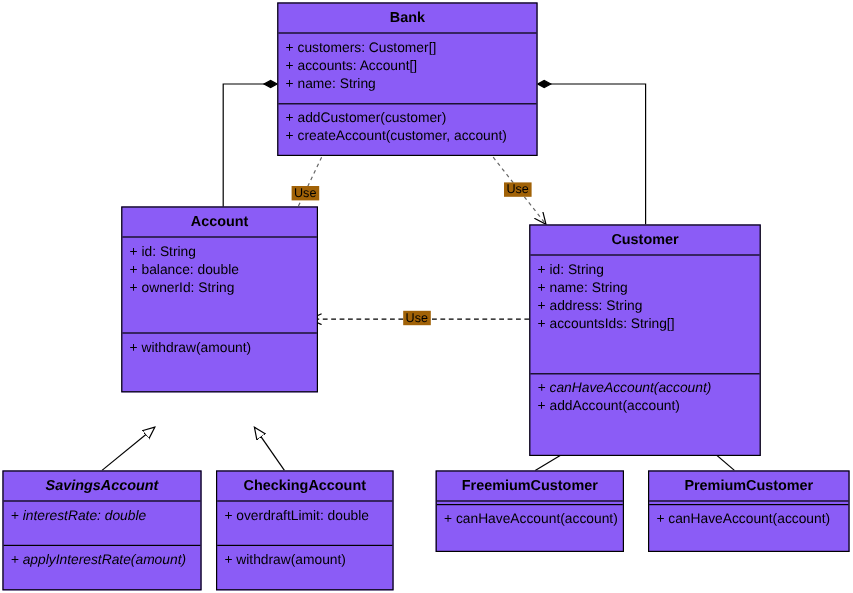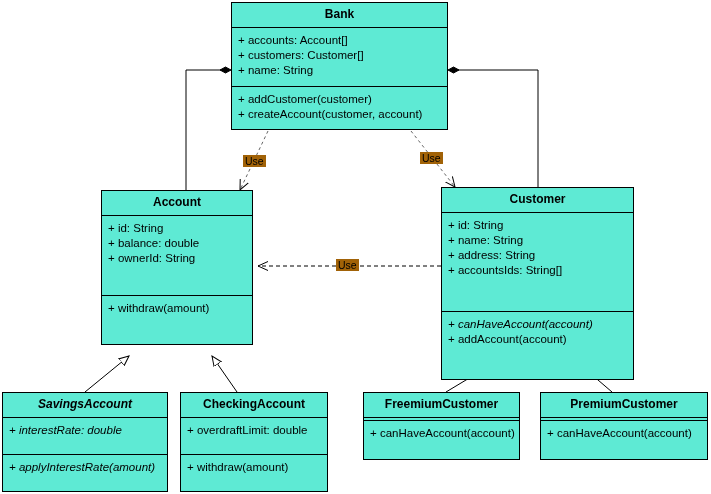--- a/index.html
+++ b/index.html
@@ -9,21 +9,21 @@
     font-family:"Liberation Sans", sans-serif;
     overflow:hidden;
     position:relative;
   }
   #canvas{position:absolute;left:0;top:0;width:711px;height:494px;}
   svg.edges{position:absolute;left:0;top:0;width:711px;height:494px;pointer-events:none;}
 
   .uml-class{
     position:absolute;
     box-sizing:border-box;
-    background:#5eead4;
+    background:#8b5cf6;
     border:1px solid #000000;
     display:flex;
     flex-direction:column;
   }
   .cls-name{
     font-size:12px;
     font-weight:bold;
     color:#000;
     text-align:center;
     line-height:13px;
@@ -112,31 +112,31 @@
 
   <div class="edge-label" style="left:243px;top:155px;">Use</div>
 
   <div class="edge-label" style="left:420px;top:152px;">Use</div>
 
   <div class="edge-label" style="left:336px;top:259px;">Use</div>
 
   <div class="uml-class" style="left:231px;top:2px;width:217px;height:128px;">
     <div class="cls-name">Bank</div>
     <div class="compartment grow">
+      <div class="member">+ customers: Customer[]</div>
       <div class="member">+ accounts: Account[]</div>
-      <div class="member">+ customers: Customer[]</div>
       <div class="member">+ name: String</div>
     </div>
     <div class="compartment grow">
       <div class="member">+ addCustomer(customer)</div>
       <div class="member">+ createAccount(customer, account)</div>
     </div>
   </div>
 
-  <div class="uml-class" style="left:101px;top:190px;width:152px;height:155px;">
+  <div class="uml-class" style="left:101px;top:172px;width:164px;height:155px;">
     <div class="cls-name">Account</div>
     <div class="compartment grow">
       <div class="member">+ id: String</div>
       <div class="member">+ balance: double</div>
       <div class="member">+ ownerId: String</div>
     </div>
     <div class="compartment grow">
       <div class="member">+ withdraw(amount)</div>
     </div>
   </div>

